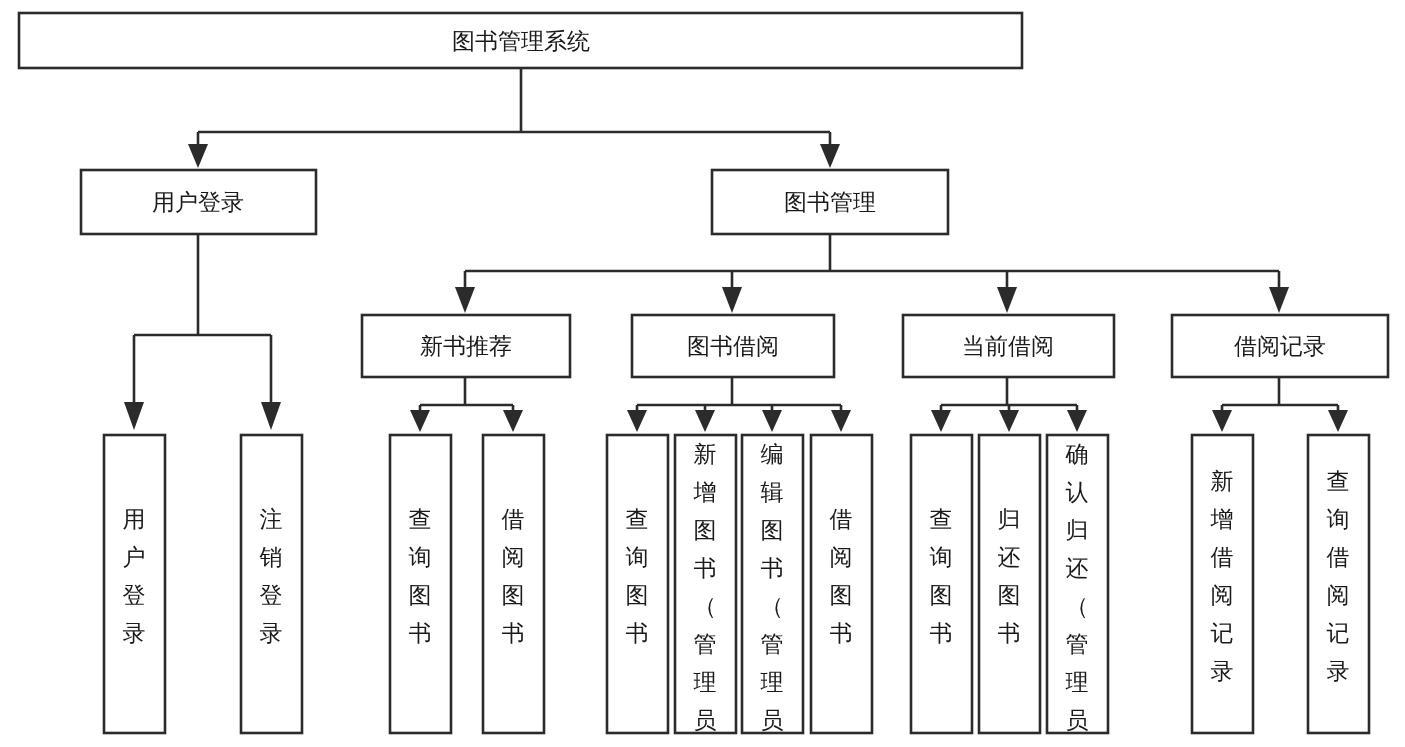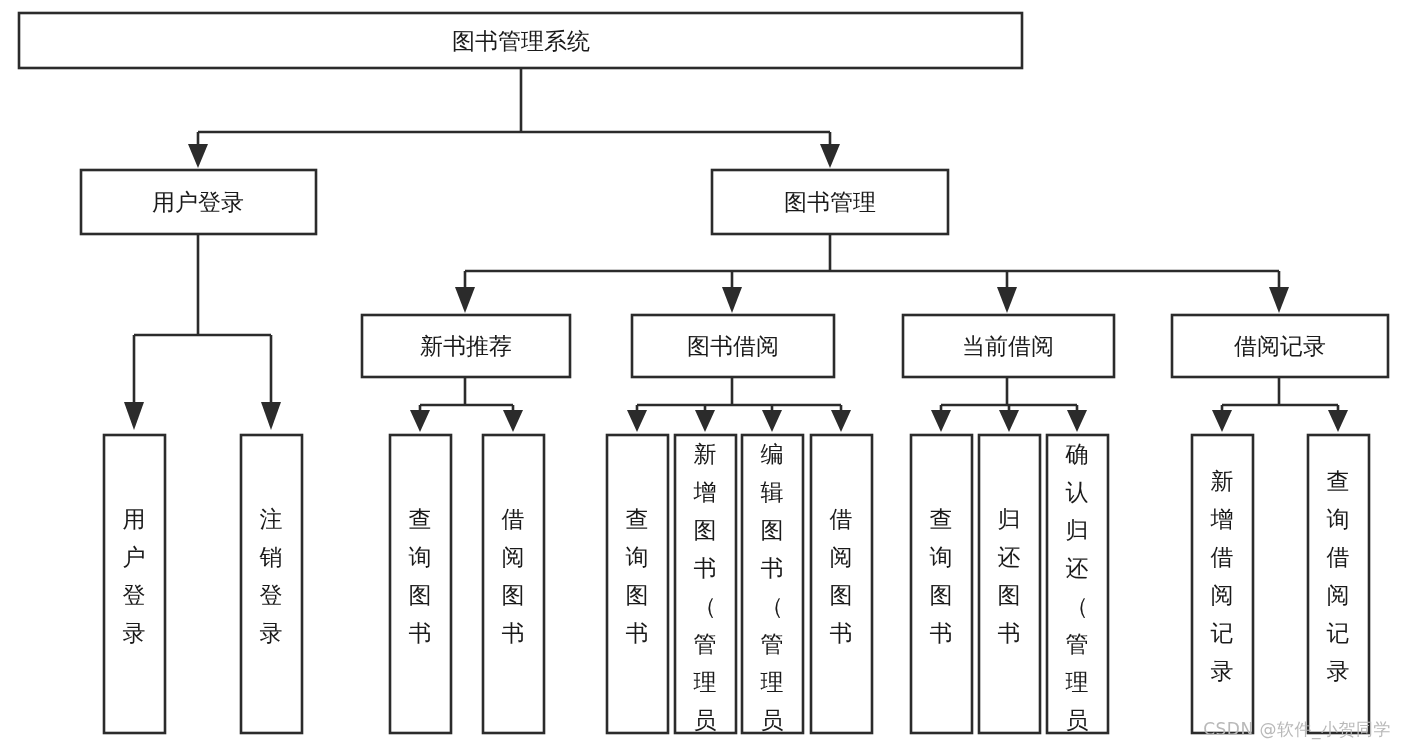--- a/index.html
+++ b/index.html
@@ -223,14 +223,13 @@
       <rect class="node-rect" x="1192" y="435" width="61" height="298"></rect>
       <text class="node-label-vertical" x="1222"><tspan x="1222" y="489">新</tspan><tspan x="1222" y="527">增</tspan><tspan x="1222" y="565">借</tspan><tspan x="1222" y="603">阅</tspan><tspan x="1222" y="641">记</tspan><tspan x="1222" y="679">录</tspan></text>
     </g>
     <g>
       <rect class="node-rect" x="1308" y="435" width="61" height="298"></rect>
       <text class="node-label-vertical" x="1338"><tspan x="1338" y="489">查</tspan><tspan x="1338" y="527">询</tspan><tspan x="1338" y="565">借</tspan><tspan x="1338" y="603">阅</tspan><tspan x="1338" y="641">记</tspan><tspan x="1338" y="679">录</tspan></text>
     </g>
 
   </svg>
 
-  <div class="watermark">CSDN @软件_小贺同学</div>
 </div>
 
 </body></html>

